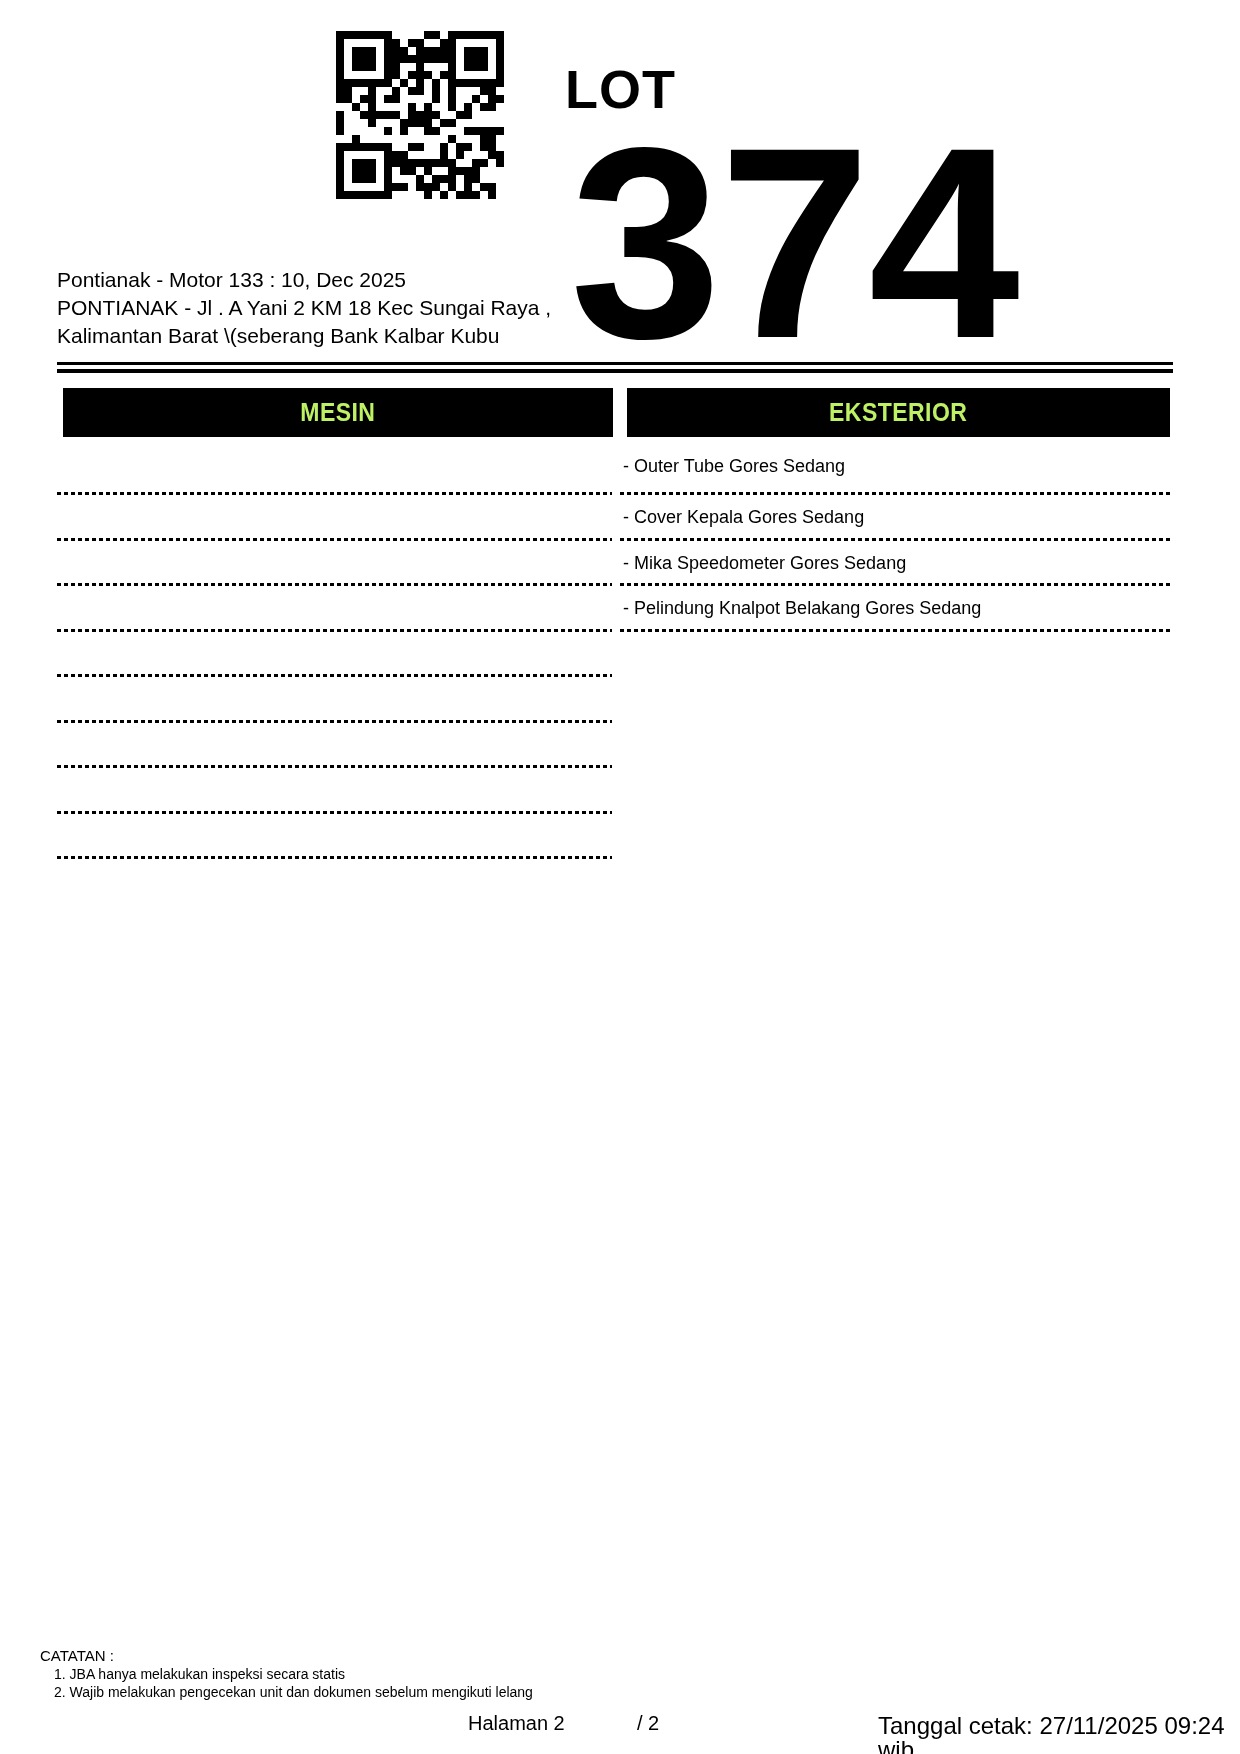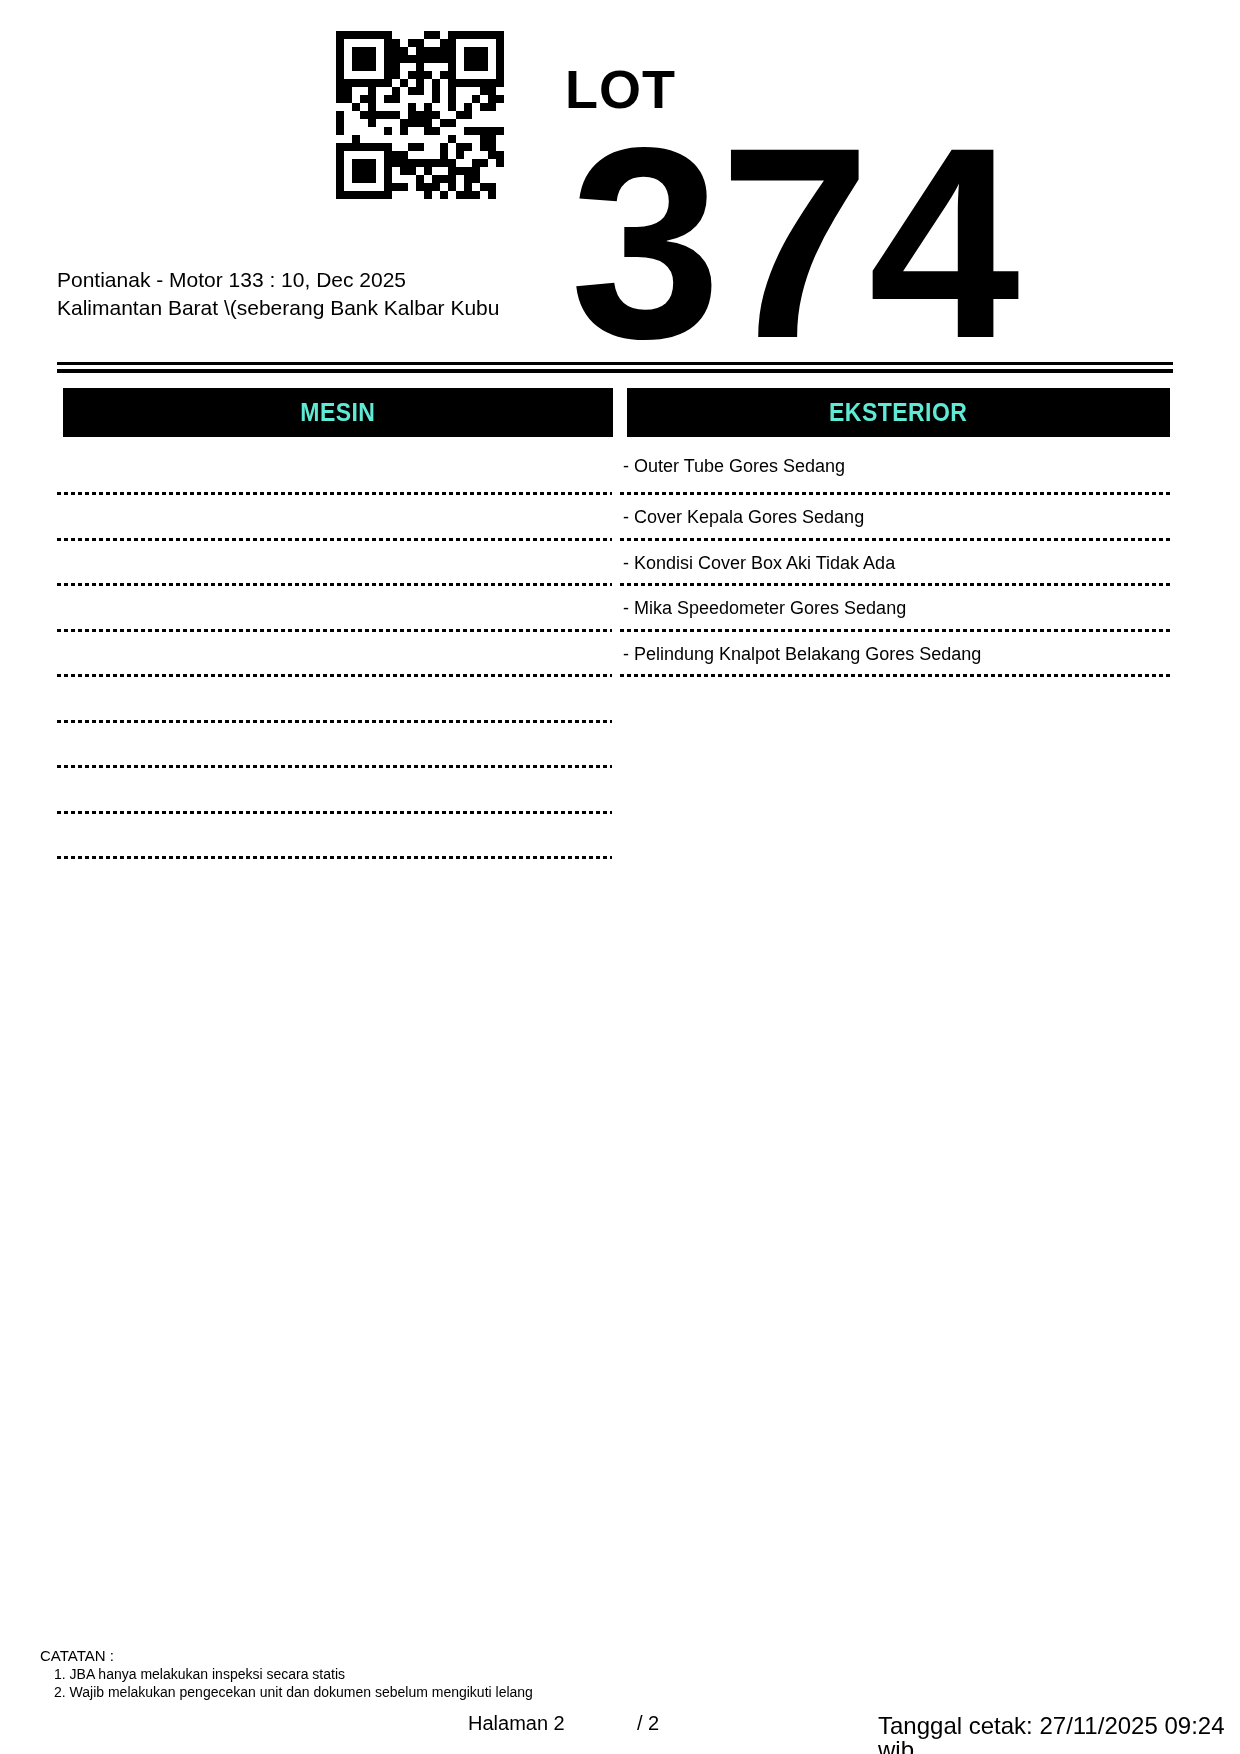--- a/index.html
+++ b/index.html
@@ -22,21 +22,21 @@
   }
   
   .venue{position:absolute;left:57px;top:266px;font-size:21px;line-height:28px;}
   
   .double-rule{
     position:absolute;left:57px;top:362px;width:1116px;height:4px;
     border-top:3px solid #000;border-bottom:4px solid #000;
   }
   
   .col-header{
-    position:absolute;top:388px;height:49px;background:#000;color:#5eead4;
+    position:absolute;top:388px;height:49px;background:#000;color:#bef264;
     display:flex;align-items:center;justify-content:center;
     font-size:25px;font-weight:bold;
   }
   .col-header span{display:inline-block;transform:scaleX(.92);letter-spacing:.5px;}
   .col-header.mesin{left:63px;width:550px;}
   .col-header.eks{left:627px;width:543px;}
   
   .col{position:absolute;top:437px;}
   .col.left{left:57px;width:555px;}
   .col.right{left:620px;width:550px;}
@@ -309,20 +309,21 @@
       <rect x="17" y="20" width="1" height="1" fill="#000"></rect>
       <rect x="19" y="20" width="1" height="1" fill="#000"></rect>
     </svg>
 
   <div class="lot-label">LOT</div>
 
   <div class="lot-number">374</div>
 
   <div class="venue">
     <div>Pontianak - Motor 133 : 10, Dec 2025</div>
+    <div>PONTIANAK - Jl . A Yani 2 KM 18 Kec Sungai Raya ,</div>
     <div>Kalimantan Barat \(seberang Bank Kalbar Kubu</div>
   </div>
 
   <div class="double-rule"></div>
 
   <div class="col-header mesin">
     <span>MESIN</span>
   </div>
   <div class="col-header eks">
     <span>EKSTERIOR</span>
@@ -336,21 +337,20 @@
     <div class="row"></div>
     <div class="row"></div>
     <div class="row"></div>
     <div class="row"></div>
     <div class="row"></div>
   </div>
 
   <div class="col right">
     <div class="row first">- Outer Tube Gores Sedang</div>
     <div class="row">- Cover Kepala Gores Sedang</div>
-    <div class="row">- Kondisi Cover Box Aki Tidak Ada</div>
     <div class="row">- Mika Speedometer Gores Sedang</div>
     <div class="row">- Pelindung Knalpot Belakang Gores Sedang</div>
   </div>
 
   <div class="notes">
     <div class="notes-title">CATATAN :</div>
     <div class="note">1. JBA hanya melakukan inspeksi secara statis</div>
     <div class="note">2. Wajib melakukan pengecekan unit dan dokumen sebelum mengikuti lelang</div>
   </div>
 

